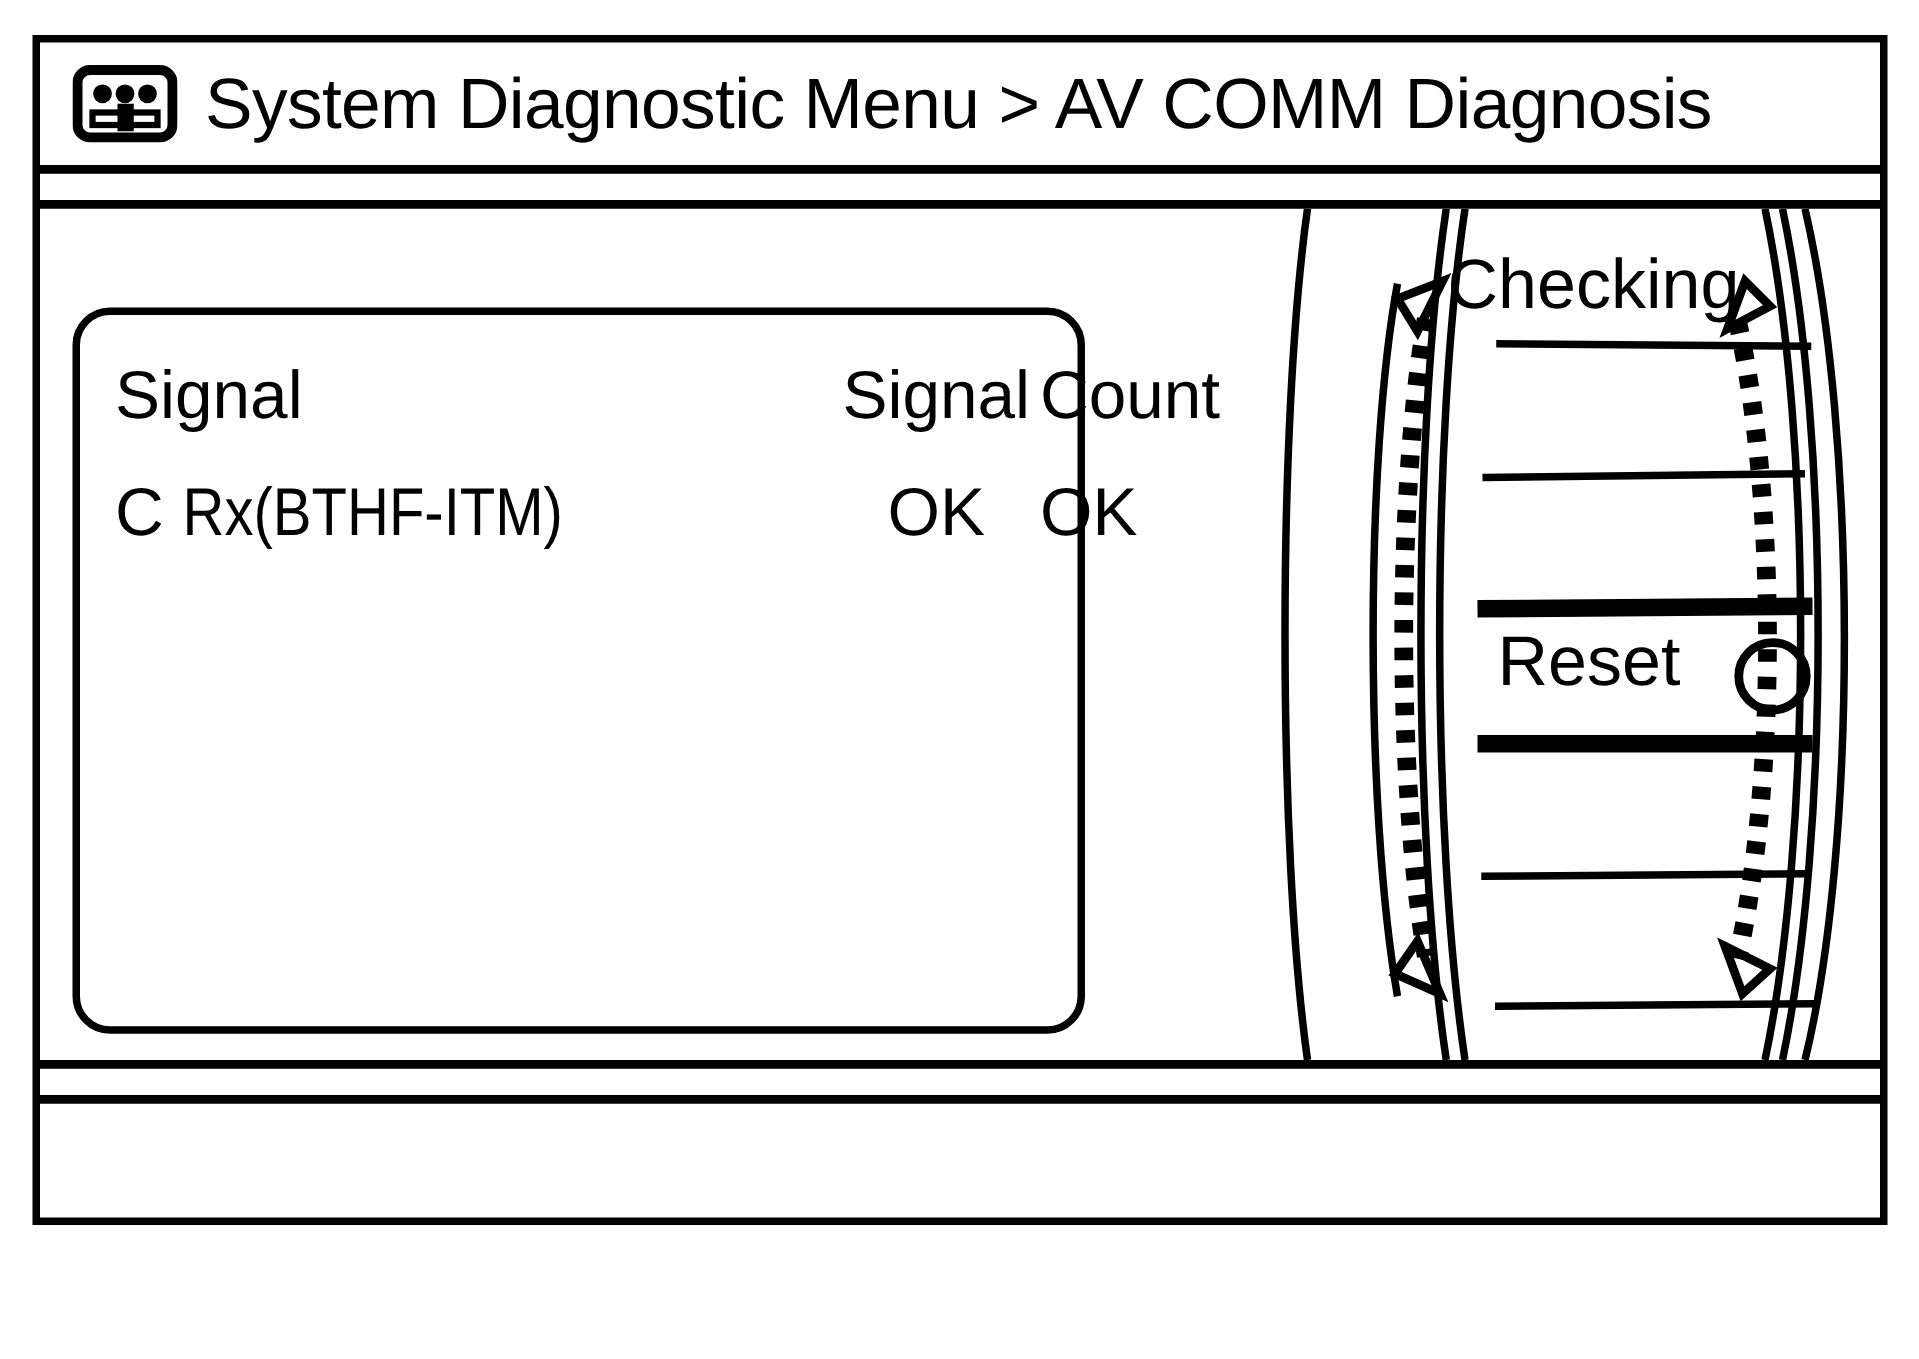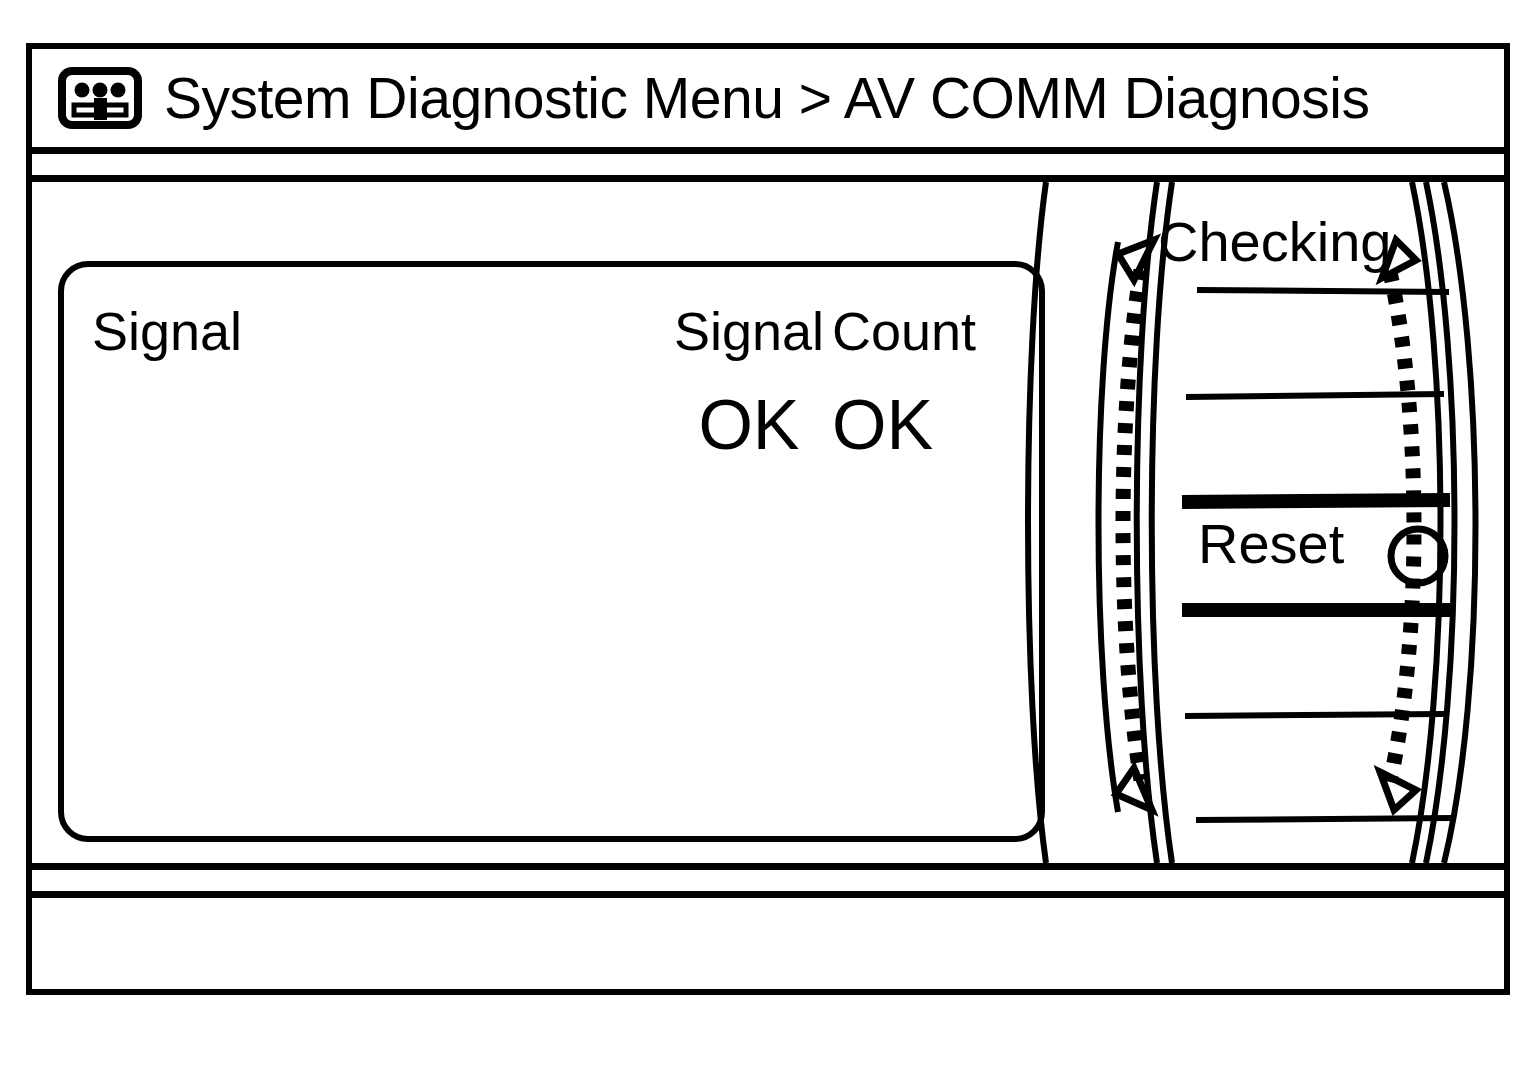--- a/index.html
+++ b/index.html
@@ -18,21 +18,20 @@
   
   #screen-frame {
     position: absolute;
     left: 26px;
     top: 28px;
     width: 1484px;
     height: 952px;
     border: 6px solid #000;
     box-sizing: border-box;
     background: #ffffff;
-    margin-top: 15px;
   }
 
   
   #header-bar {
     position: absolute;
     left: 0;
     top: 0;
     width: 100%;
     height: 98px;
     display: flex;
@@ -76,21 +75,21 @@
     width: 100%;
     height: 681px;
     overflow: hidden;
   }
 
   
   #signal-panel {
     position: absolute;
     left: 26px;
     top: 79px;
-    width: 987px;
+    width: 810px;
     height: 581px;
     border: 6px solid #000;
     border-radius: 30px;
     box-sizing: border-box;
     background: #fff;
   }
   .sig-row {
     position: absolute;
     left: 0;
     width: 100%;
@@ -113,21 +112,21 @@
     width: 170px;
     text-align: center;
     font-size: 54px;
   }
   .col-count {
     position: absolute;
     left: 768px;
     width: 170px;
     font-size: 54px;
   }
-  .cell-value { font-size: 70px; }
+  .cell-value { font-size: 54px; }
 
   
   .sig-code {
     font-family: "Liberation Sans Narrow", "Liberation Sans", sans-serif;
     transform: scaleX(0.86);
     transform-origin: left center;
     display: inline-block;
   }
 
   
@@ -184,20 +183,21 @@
 
     <div id="signal-panel">
 
       <div class="sig-row" id="sig-head">
         <span class="col-signal">Signal</span>
         <span class="col-status">Signal</span>
         <span class="col-count">Count</span>
       </div>
 
       <div class="sig-row" id="sig-row-0">
+        <span class="col-signal"><span>C </span><span class="sig-code">Rx(BTHF-ITM)</span></span>
         <span class="col-status cell-value">OK</span>
         <span class="col-count cell-value">OK</span>
       </div>
 
     </div>
 
     <div id="curved-menu">
       <svg width="504" height="681" viewBox="0 0 504 681" aria-hidden="true">
 
         <path d="M 34 0 C 10 170 10 510 34 681" fill="none" stroke="#000" stroke-width="6"></path>

